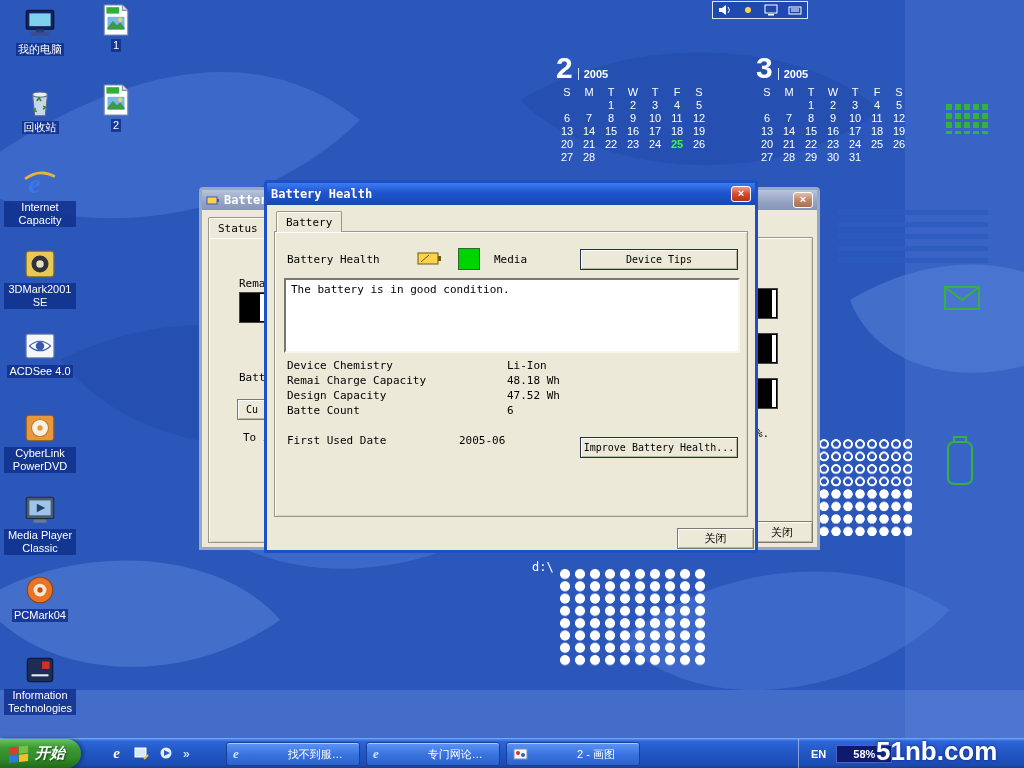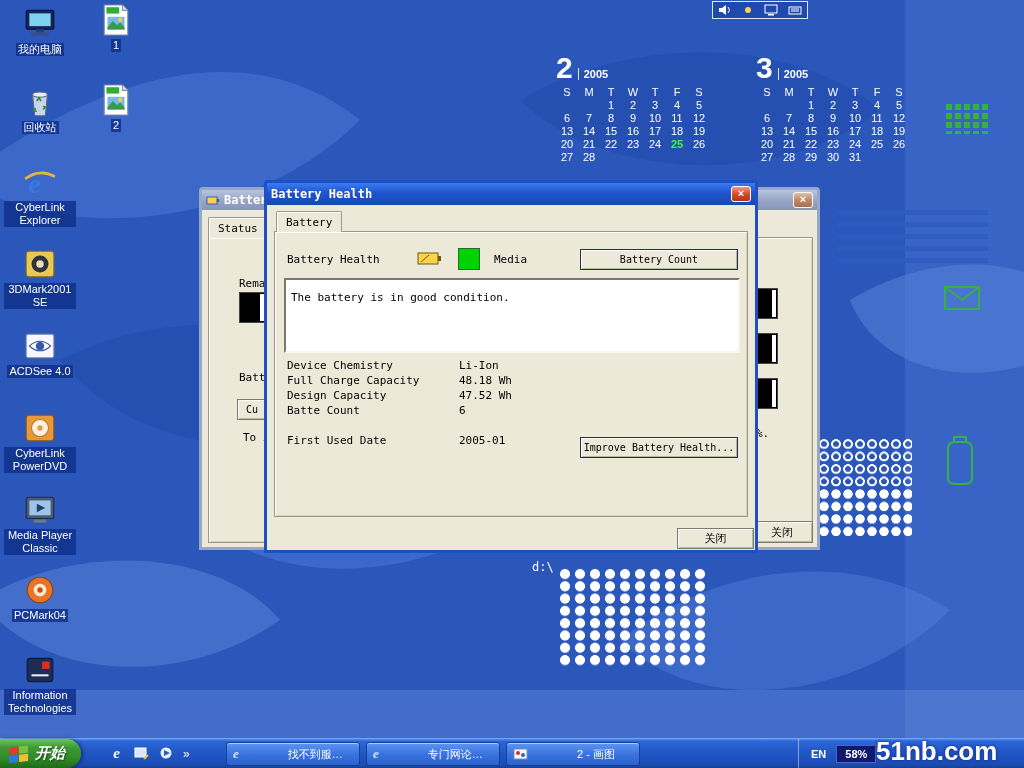--- a/index.html
+++ b/index.html
@@ -54,24 +54,24 @@
     box-shadow:inset 1px 1px 0 #fff; font:11px "DejaVu Sans Mono",monospace; padding:4px 9px 3px; z-index:2; }
   .tabframe { position:absolute; background:#ece9d8; border:1px solid #9a968a;
     box-shadow:inset 1px 1px 0 #fff, inset -1px -1px 0 #d8d4c4; }
   .mono { position:absolute; font:11px "DejaVu Sans Mono",monospace; color:#000; white-space:nowrap; }
   .btn { position:absolute; display:flex; align-items:center; justify-content:center; background:#ece9d8;
     border:1px solid #7c7a6c; box-shadow:inset 1px 1px 0 #fff, inset -1px -1px 0 #bab6a6;
     font:10px "DejaVu Sans Mono",monospace; color:#000; }
   .btn.dark { border:1px solid #21304e; }
   .btn.cjk { font-size:11px; }
   .sunkbox { position:absolute; background:#fff; border:2px solid; border-color:#7a786c #f8f6ec #f8f6ec #7a786c;
-    font:11px "DejaVu Sans Mono",monospace; padding:11px 5px; }
+    font:11px "DejaVu Sans Mono",monospace; padding:3px 5px; }
   .swatch { position:absolute; width:22px; height:22px; background:#00d400; border:1px solid #2a6a2a; }
   .specs { position:absolute; left:20px; top:176px; width:450px; }
-  .spec-row { display:flex; height:15px; font:11px "DejaVu Sans Mono",monospace; }
+  .spec-row { display:flex; height:15px; font:11px "DejaVu Sans Mono",monospace;gap:48px; }
   .spec-label { width:172px; }
   .blackbox { position:absolute; background:#000; border:1px solid #444; }
   .blackbox .sliver { position:absolute; right:1px; top:1px; bottom:1px; width:4px; background:#fff; }
 
   
   .taskbar { position:absolute; left:0; top:738px; width:1024px; height:30px; z-index:10;
     background:linear-gradient(180deg,#4e8df2 0%,#2e66d8 8%,#2158c6 45%,#1c4cb4 88%,#16408f 100%);
     border-top:1px solid #6ea6f4; }
   .start-btn { position:absolute; left:0; top:0; height:29px; display:flex; align-items:center; gap:5px;
     padding:0 16px 0 8px; border-radius:0 16px 16px 0;
@@ -84,21 +84,21 @@
   .task-btn { position:absolute; top:3px; height:24px; width:134px; border-radius:3px; display:flex; align-items:center;
     gap:5px; padding:0 6px; background:linear-gradient(180deg,#5e96f4 0%,#3a74e0 50%,#2c62cc 100%);
     border:1px solid #1a3e96; box-shadow:inset 0 1px 0 rgba(255,255,255,.5); color:#fff; font-size:11px;
     overflow:hidden; white-space:nowrap; }
   .task-btn.active { background:linear-gradient(180deg,#86aef6 0%,#5d8ae8 50%,#4a78dc 100%);
     box-shadow:inset 0 1px 3px rgba(0,0,20,.5); }
   .tlabel { overflow:hidden; text-overflow:ellipsis;margin-left:44px; }
   .tray { position:absolute; right:0; top:0; height:29px; width:226px; display:flex; align-items:center; gap:10px;
     padding:0 10px 0 12px; border-left:1px solid rgba(255,255,255,.45); }
   .tray-en { color:#fff; font-size:11px; font-weight:bold; }
-  .tray-batt { background:#0d1a6e; border:1px solid #5060c0; color:#fff; font-size:11px; font-weight:bold; padding:2px 8px; }
+  .tray-batt { background:#0d1a6e; border:1px solid #5060c0; color:#fff; font-size:11px; font-weight:bold; padding:2px 16px; }
   .watermark { position:absolute; left:876px; top:736px; z-index:20; color:#fff; font-size:26px; font-weight:bold;
     text-shadow:0 0 4px #16359a,0 0 2px #16359a; }
 </style>
 </head>
 <body>
 
 <svg class="wallart" width="1024" height="768">
   <g opacity="0.5" fill="#4d7cd8">
     <path d="M-40,180 C120,60 260,40 360,120 C260,220 80,250 -40,180 Z"></path>
     <path d="M200,520 C300,420 460,400 560,470 C470,580 290,600 200,520 Z"></path>
@@ -285,21 +285,21 @@
     <ellipse cx="16" cy="8" rx="7" ry="2.5" fill="#e8eef8" stroke="#5a6a8a"></ellipse>
     <path d="M13,14 l2,-3 l2,3 M19,19 l2,1 l-2,2 M12,21 l-2,2 l3,1" stroke="#2a8a2a" fill="none" stroke-width="1.5"></path>
   </svg>
   <span class="lbl">回收站</span>
 </div>
 <div class="deskicon" style="left:4px;top:166px">
   <svg width="34" height="32" viewBox="0 0 32 30">
     <text x="5" y="25" font-size="26" font-style="italic" font-weight="bold" fill="#3a78e8" font-family="serif">e</text>
     <path d="M2,12 Q16,2 30,10" stroke="#e8b43c" fill="none" stroke-width="2.5"></path>
   </svg>
-  <span class="lbl">CyberLink Explorer</span>
+  <span class="lbl">Internet Capacity</span>
 </div>
 <div class="deskicon" style="left:4px;top:248px">
   <svg width="34" height="32" viewBox="0 0 32 30">
     <rect x="3" y="3" width="26" height="24" rx="3" fill="#e8c858" stroke="#907018"></rect>
     <circle cx="16" cy="15" r="8" fill="#30343a"></circle>
     <circle cx="16" cy="15" r="3.5" fill="#e8e0c0"></circle>
   </svg>
   <span class="lbl">3DMark2001 SE</span>
 </div>
 <div class="deskicon" style="left:4px;top:330px">
@@ -407,49 +407,49 @@
   <div class="tabframe" style="left:7px;top:48px;width:474px;height:286px"></div>
 
   <span class="mono" style="left:20px;top:70px">Battery Health</span>
   <svg class="mono" style="left:150px;top:68px" width="26" height="15">
     <rect x="1" y="2" width="20" height="11" fill="#ffd24a" stroke="#6a5a10"></rect>
     <rect x="21" y="5" width="3" height="5" fill="#6a5a10"></rect>
     <path d="M4,11 L12,4" stroke="#6a5a10"></path>
   </svg>
   <div class="swatch" style="left:191px;top:65px"></div>
   <span class="mono" style="left:227px;top:70px">Media</span>
-  <div class="btn dark" style="left:313px;top:66px;width:158px;height:21px">Battery Count</div>
+  <div class="btn dark" style="left:313px;top:66px;width:158px;height:21px">Device Tips</div>
 
   <div class="sunkbox" style="left:17px;top:95px;width:456px;height:75px">The battery is in good condition.</div>
 
   <div class="specs">
 
       <div class="spec-row">
         <span class="spec-label">Device Chemistry</span>
         <span class="spec-value">Li-Ion</span>
       </div>
 
       <div class="spec-row">
-        <span class="spec-label">Full Charge Capacity</span>
+        <span class="spec-label">Remai Charge Capacity</span>
         <span class="spec-value">48.18 Wh</span>
       </div>
 
       <div class="spec-row">
         <span class="spec-label">Design Capacity</span>
         <span class="spec-value">47.52 Wh</span>
       </div>
 
       <div class="spec-row">
         <span class="spec-label">Batte Count</span>
         <span class="spec-value">6</span>
       </div>
     </div>
 
   <span class="mono" style="left:20px;top:251px">First Used Date</span>
-  <span class="mono" style="left:192px;top:251px">2005-01</span>
+  <span class="mono" style="left:192px;top:251px">2005-06</span>
   <div class="btn dark" style="left:313px;top:254px;width:158px;height:21px">Improve Battery Health...</div>
 
   <div class="btn cjk" style="left:410px;top:345px;width:77px;height:21px">关闭</div>
 </div>
 
 <div class="taskbar">
   <div class="start-btn">
     <svg width="22" height="20" viewBox="0 0 24 22">
       <g transform="skewY(-6) translate(0,2)">
         <rect x="1" y="2" width="10" height="8" fill="#e23a2e"></rect>

